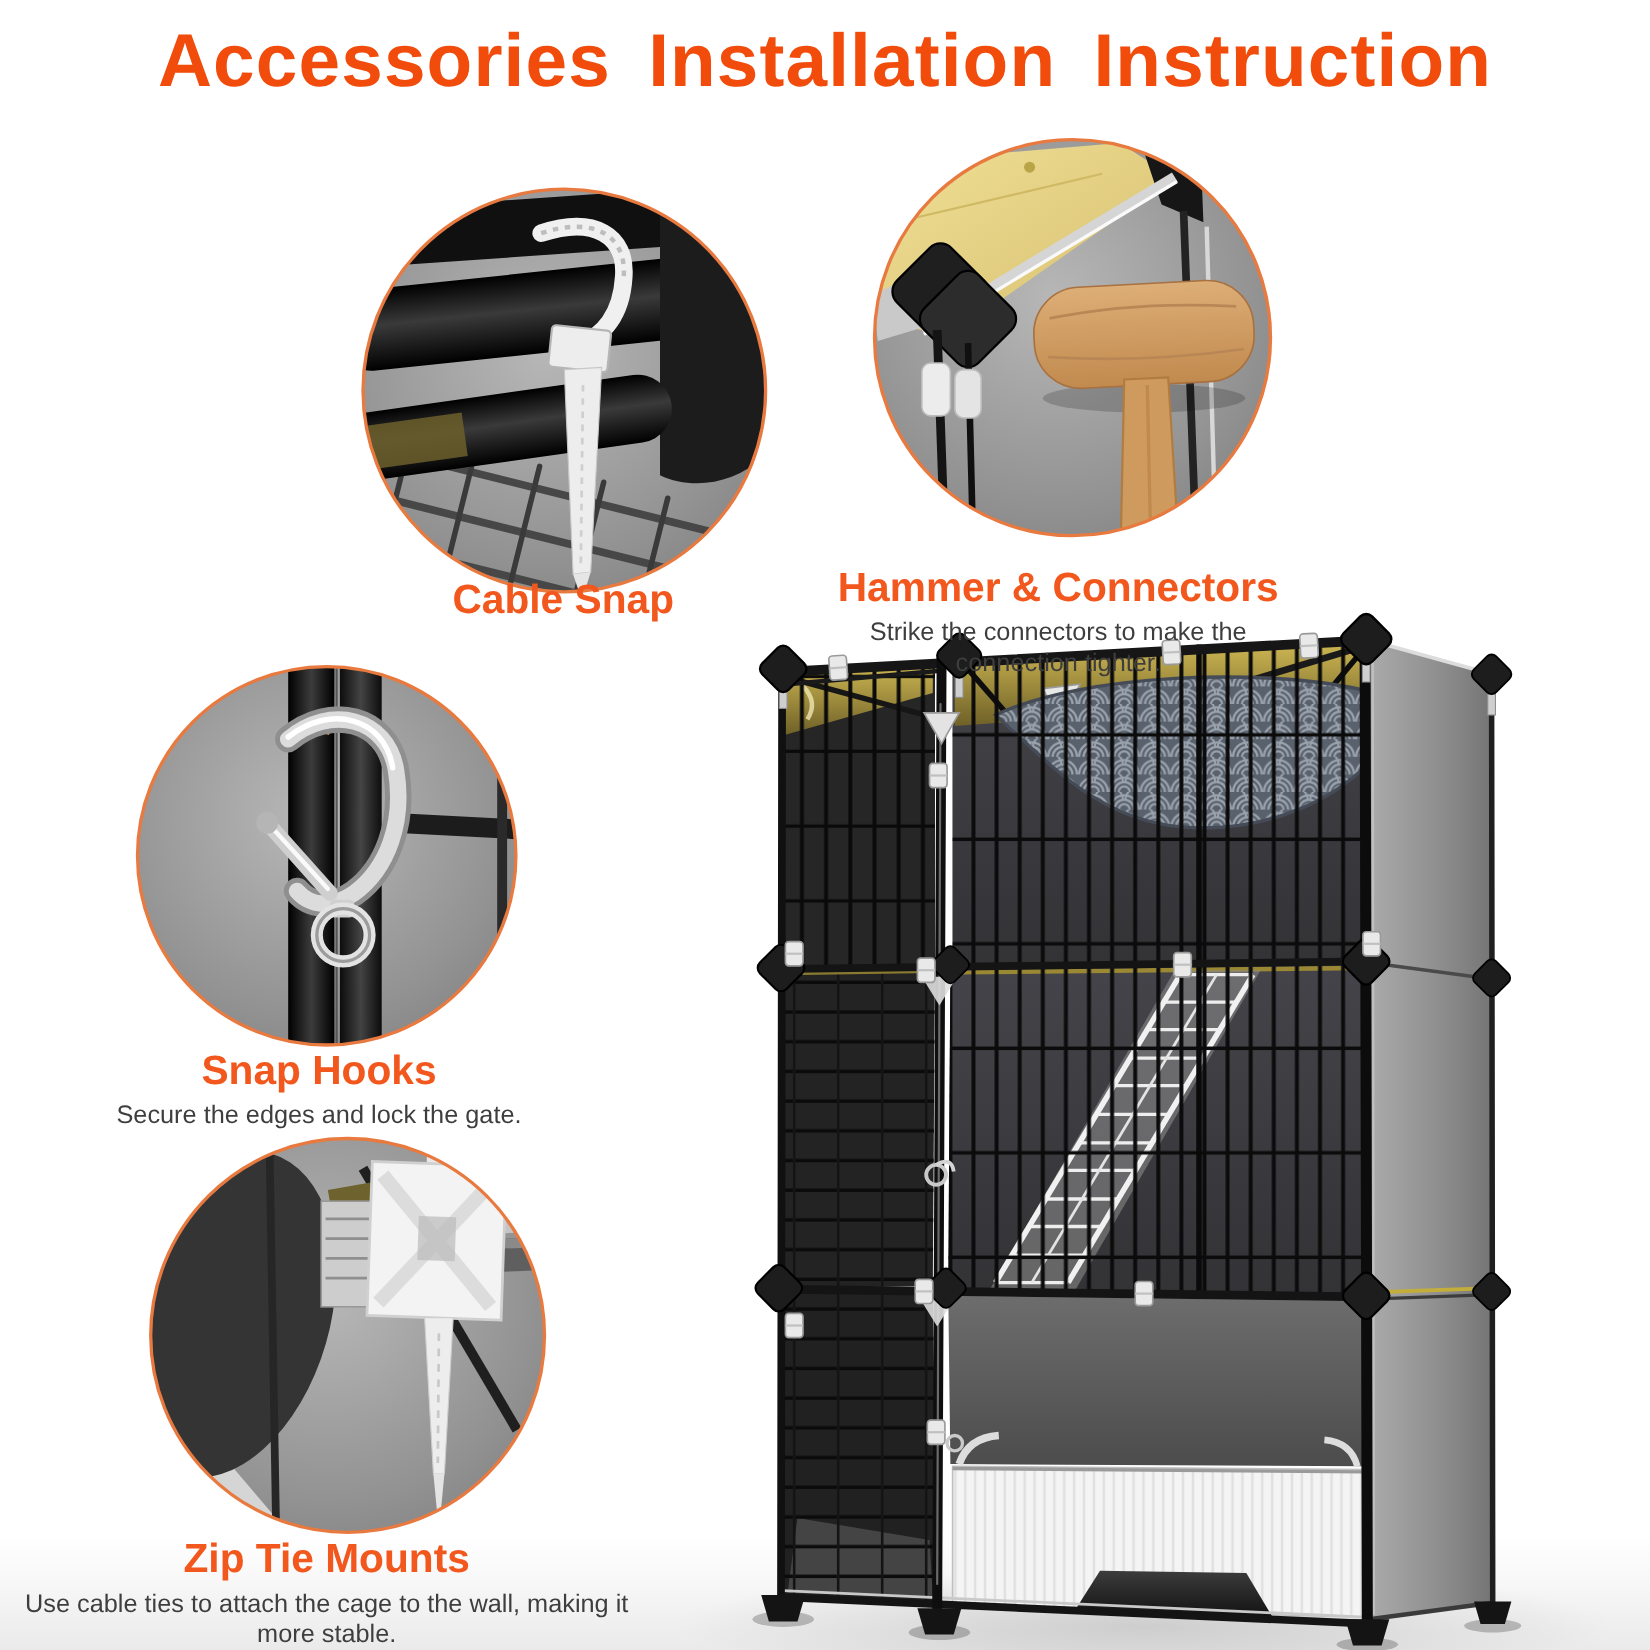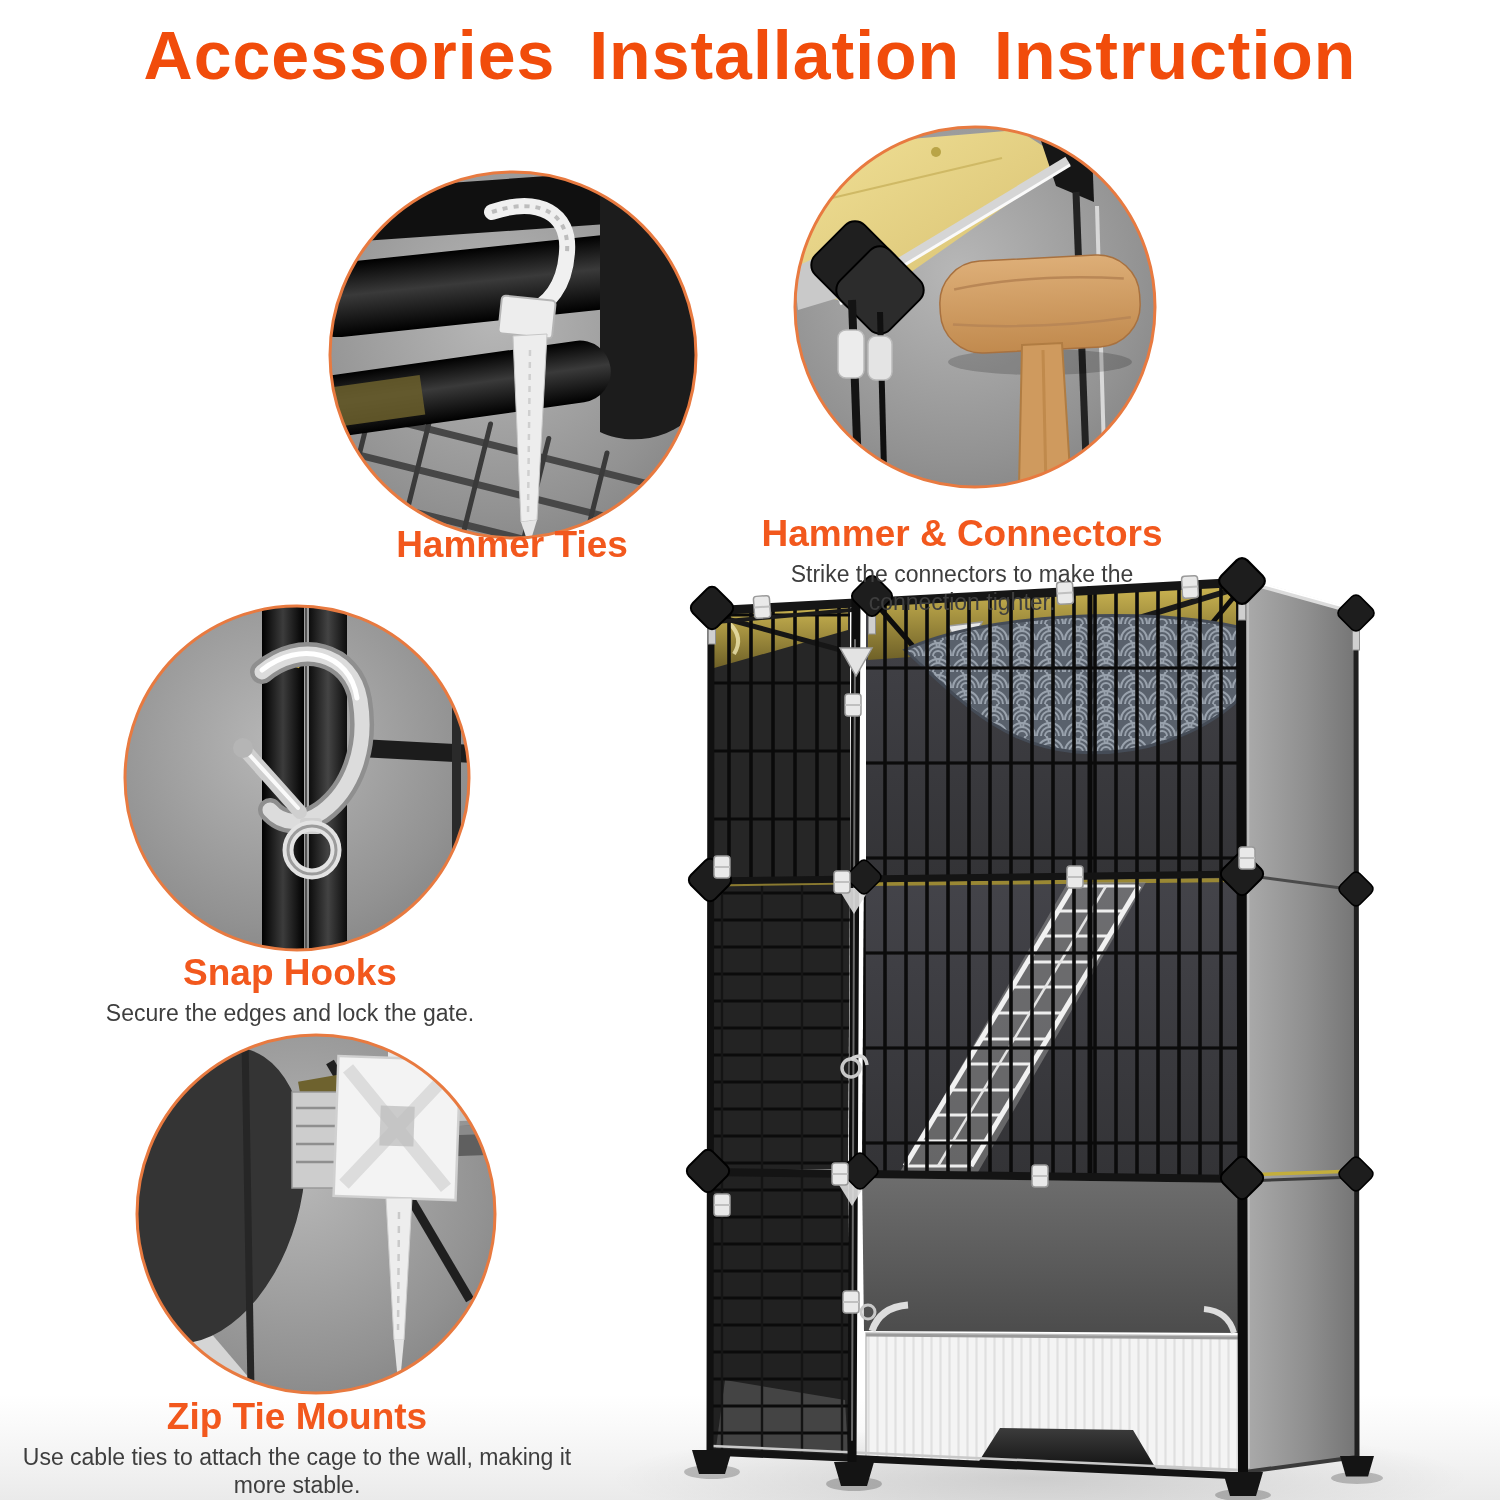--- a/index.html
+++ b/index.html
@@ -397,21 +397,21 @@
       <use href="#foot" transform="translate(854,1462)"></use>
       <use href="#foot" transform="translate(1243,1472)"></use>
       <use href="#foot" transform="translate(1357,1456) scale(0.85)"></use>
     </g>
   </g>
 </svg>
 
 <div class="title">Accessories Installation Instruction</div>
 
 <div class="callout" id="co-cable">
-  <h2>Hammer Ties</h2>
+  <h2>Cable Snap</h2>
 </div>
 
 <div class="callout" id="co-hammer">
   <h2>Hammer &amp; Connectors</h2>
   <p>Strike the connectors to make the connection tighter.</p>
 </div>
 
 <div class="callout" id="co-snap">
   <h2>Snap Hooks</h2>
   <p>Secure the edges and lock the gate.</p>

